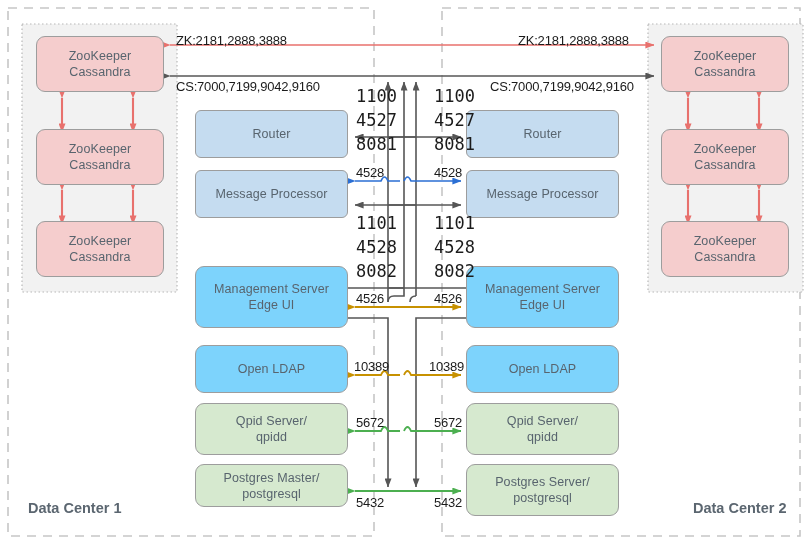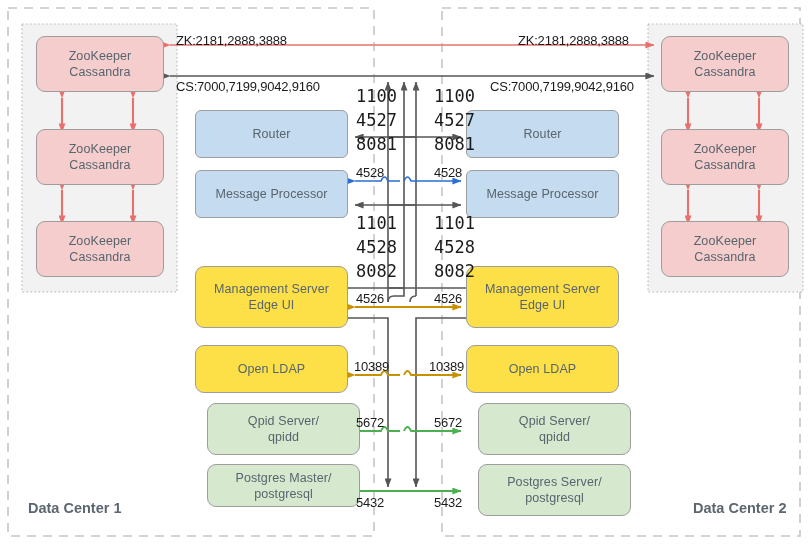--- a/index.html
+++ b/index.html
@@ -34,22 +34,22 @@
     font-size: 12.5px;
     font-weight: normal;
     color: #58646e;
     line-height: 1.28;
     text-align: center;
     letter-spacing: 0.1px;
   }
   .node .ln { display: block; white-space: nowrap; }
   .n-zk   { background: #f5cdcd; border-color: #9d9d9d; }
   .n-blue { background: #c5dcf0; border-color: #9d9d9d; border-radius: 6px; }
-  .n-amber{ background: #fde047; border-color: #9d9d9d; }
-  .n-green{ background: #d6e9cf; border-color: #9d9d9d; margin-left: 12px; }
+  .n-amber{ background: #7dd3fc; border-color: #9d9d9d; }
+  .n-green{ background: #d6e9cf; border-color: #9d9d9d; }
 
   .dc-label {
     position: absolute;
     font-size: 14.5px;
     font-weight: bold;
     color: #5b6670;
     white-space: nowrap;
   }
   .port-label {
     position: absolute;

